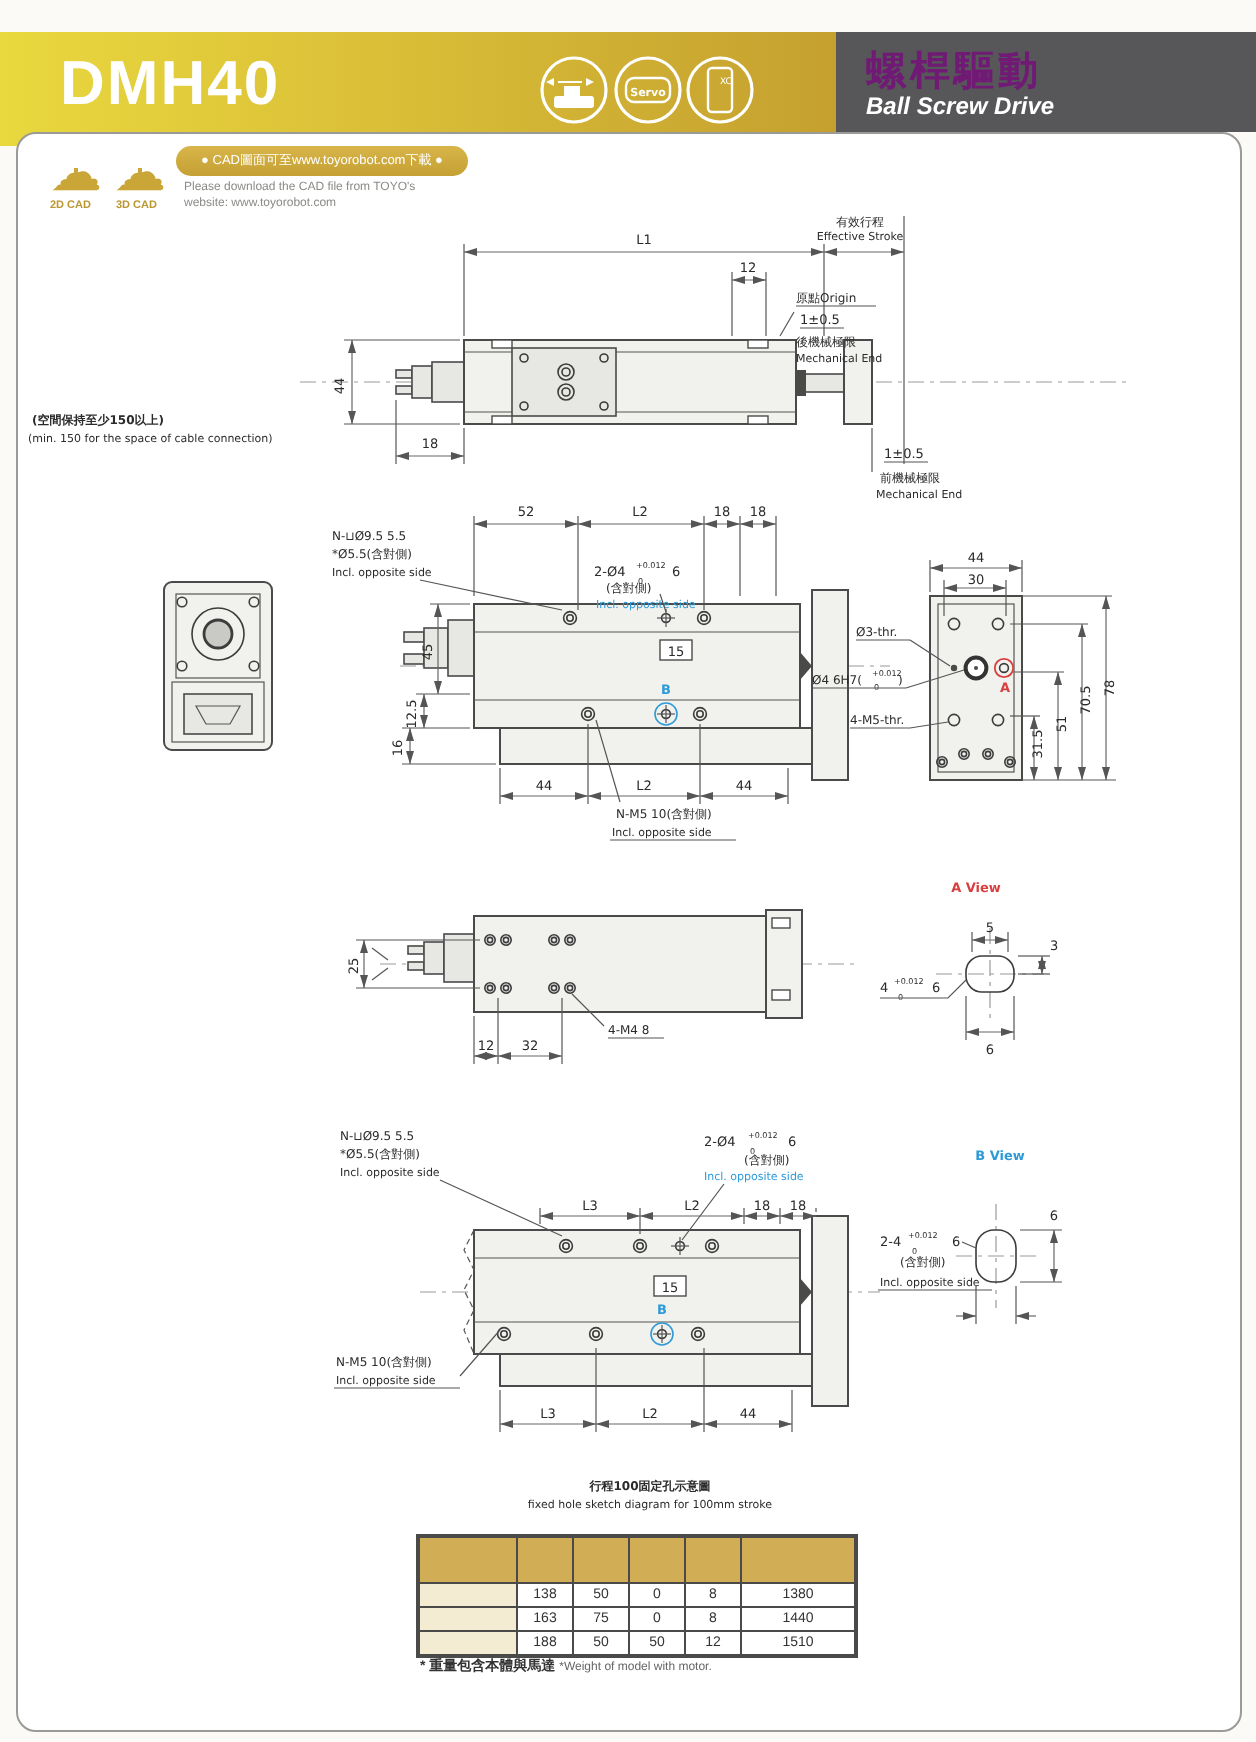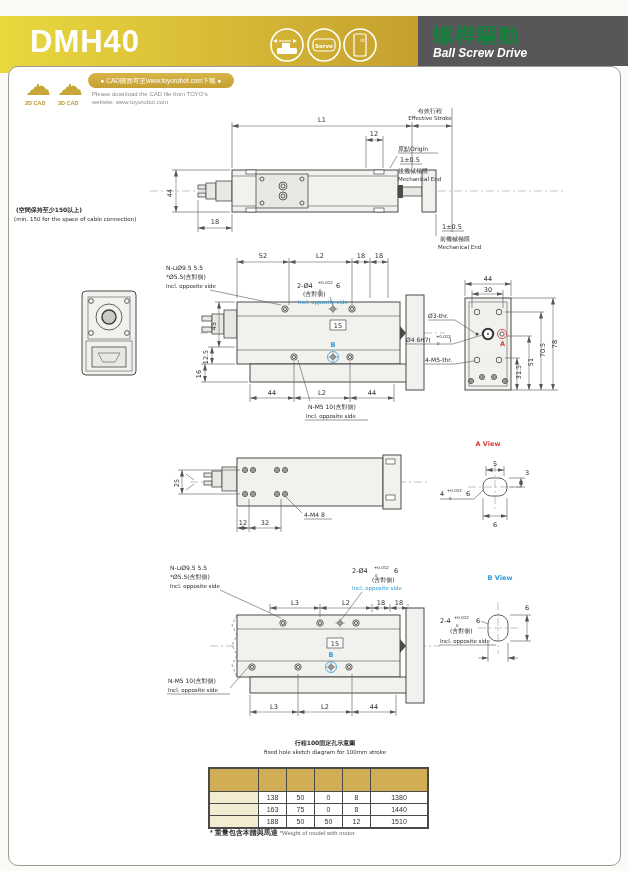--- a/index.html
+++ b/index.html
@@ -2,21 +2,21 @@
 <html><head>
 <meta charset="utf-8">
 <style>
   html,body{margin:0;padding:0;}
   body{width:628px;height:871px;position:relative;background:#fbfaf7;font-family:"Liberation Sans",sans-serif;overflow:hidden;}
   
   .hdr{position:absolute;left:0;top:0;width:628px;height:57px;margin-top:16px;}
   .hdr-gold{position:absolute;left:0;top:0;width:418px;height:57px;background:linear-gradient(90deg,#e9d83e 0%,#dcc238 40%,#c5a02f 100%);}
   .hdr-dark{position:absolute;left:418px;top:0;width:210px;height:50px;background:#57575a;}
   .hdr-model{position:absolute;left:30px;top:8px;font-size:31px;font-weight:bold;color:#fff;letter-spacing:1px;}
-  .hdr-zh{position:absolute;left:433px;top:6px;font-size:20px;font-weight:bold;color:#15803d;letter-spacing:2px;}
+  .hdr-zh{position:absolute;left:433px;top:6px;font-size:20px;font-weight:bold;color:#701a75;letter-spacing:2px;}
   .hdr-en{position:absolute;left:433px;top:30px;font-size:12px;font-weight:bold;color:#fff;font-style:italic;}
   
   .sheet{position:absolute;left:8px;top:66px;width:611px;height:798px;background:#fff;border:1.5px solid #9a9a96;border-radius:10px;}
   
   .pill{position:absolute;left:88px;top:73px;width:146px;height:15px;background:linear-gradient(180deg,#d8b54a,#c5a033);border-radius:8px;color:#fff;font-size:6.5px;line-height:15px;text-align:center;}
   .caden{position:absolute;left:92px;top:90px;font-size:6px;color:#8a8a86;line-height:8px;}
   .cadlbl{position:absolute;top:100px;font-size:5.5px;font-weight:bold;color:#bb9732;}
   
   .tblwrap{position:absolute;left:208px;top:767px;}
   table{border-collapse:collapse;}

